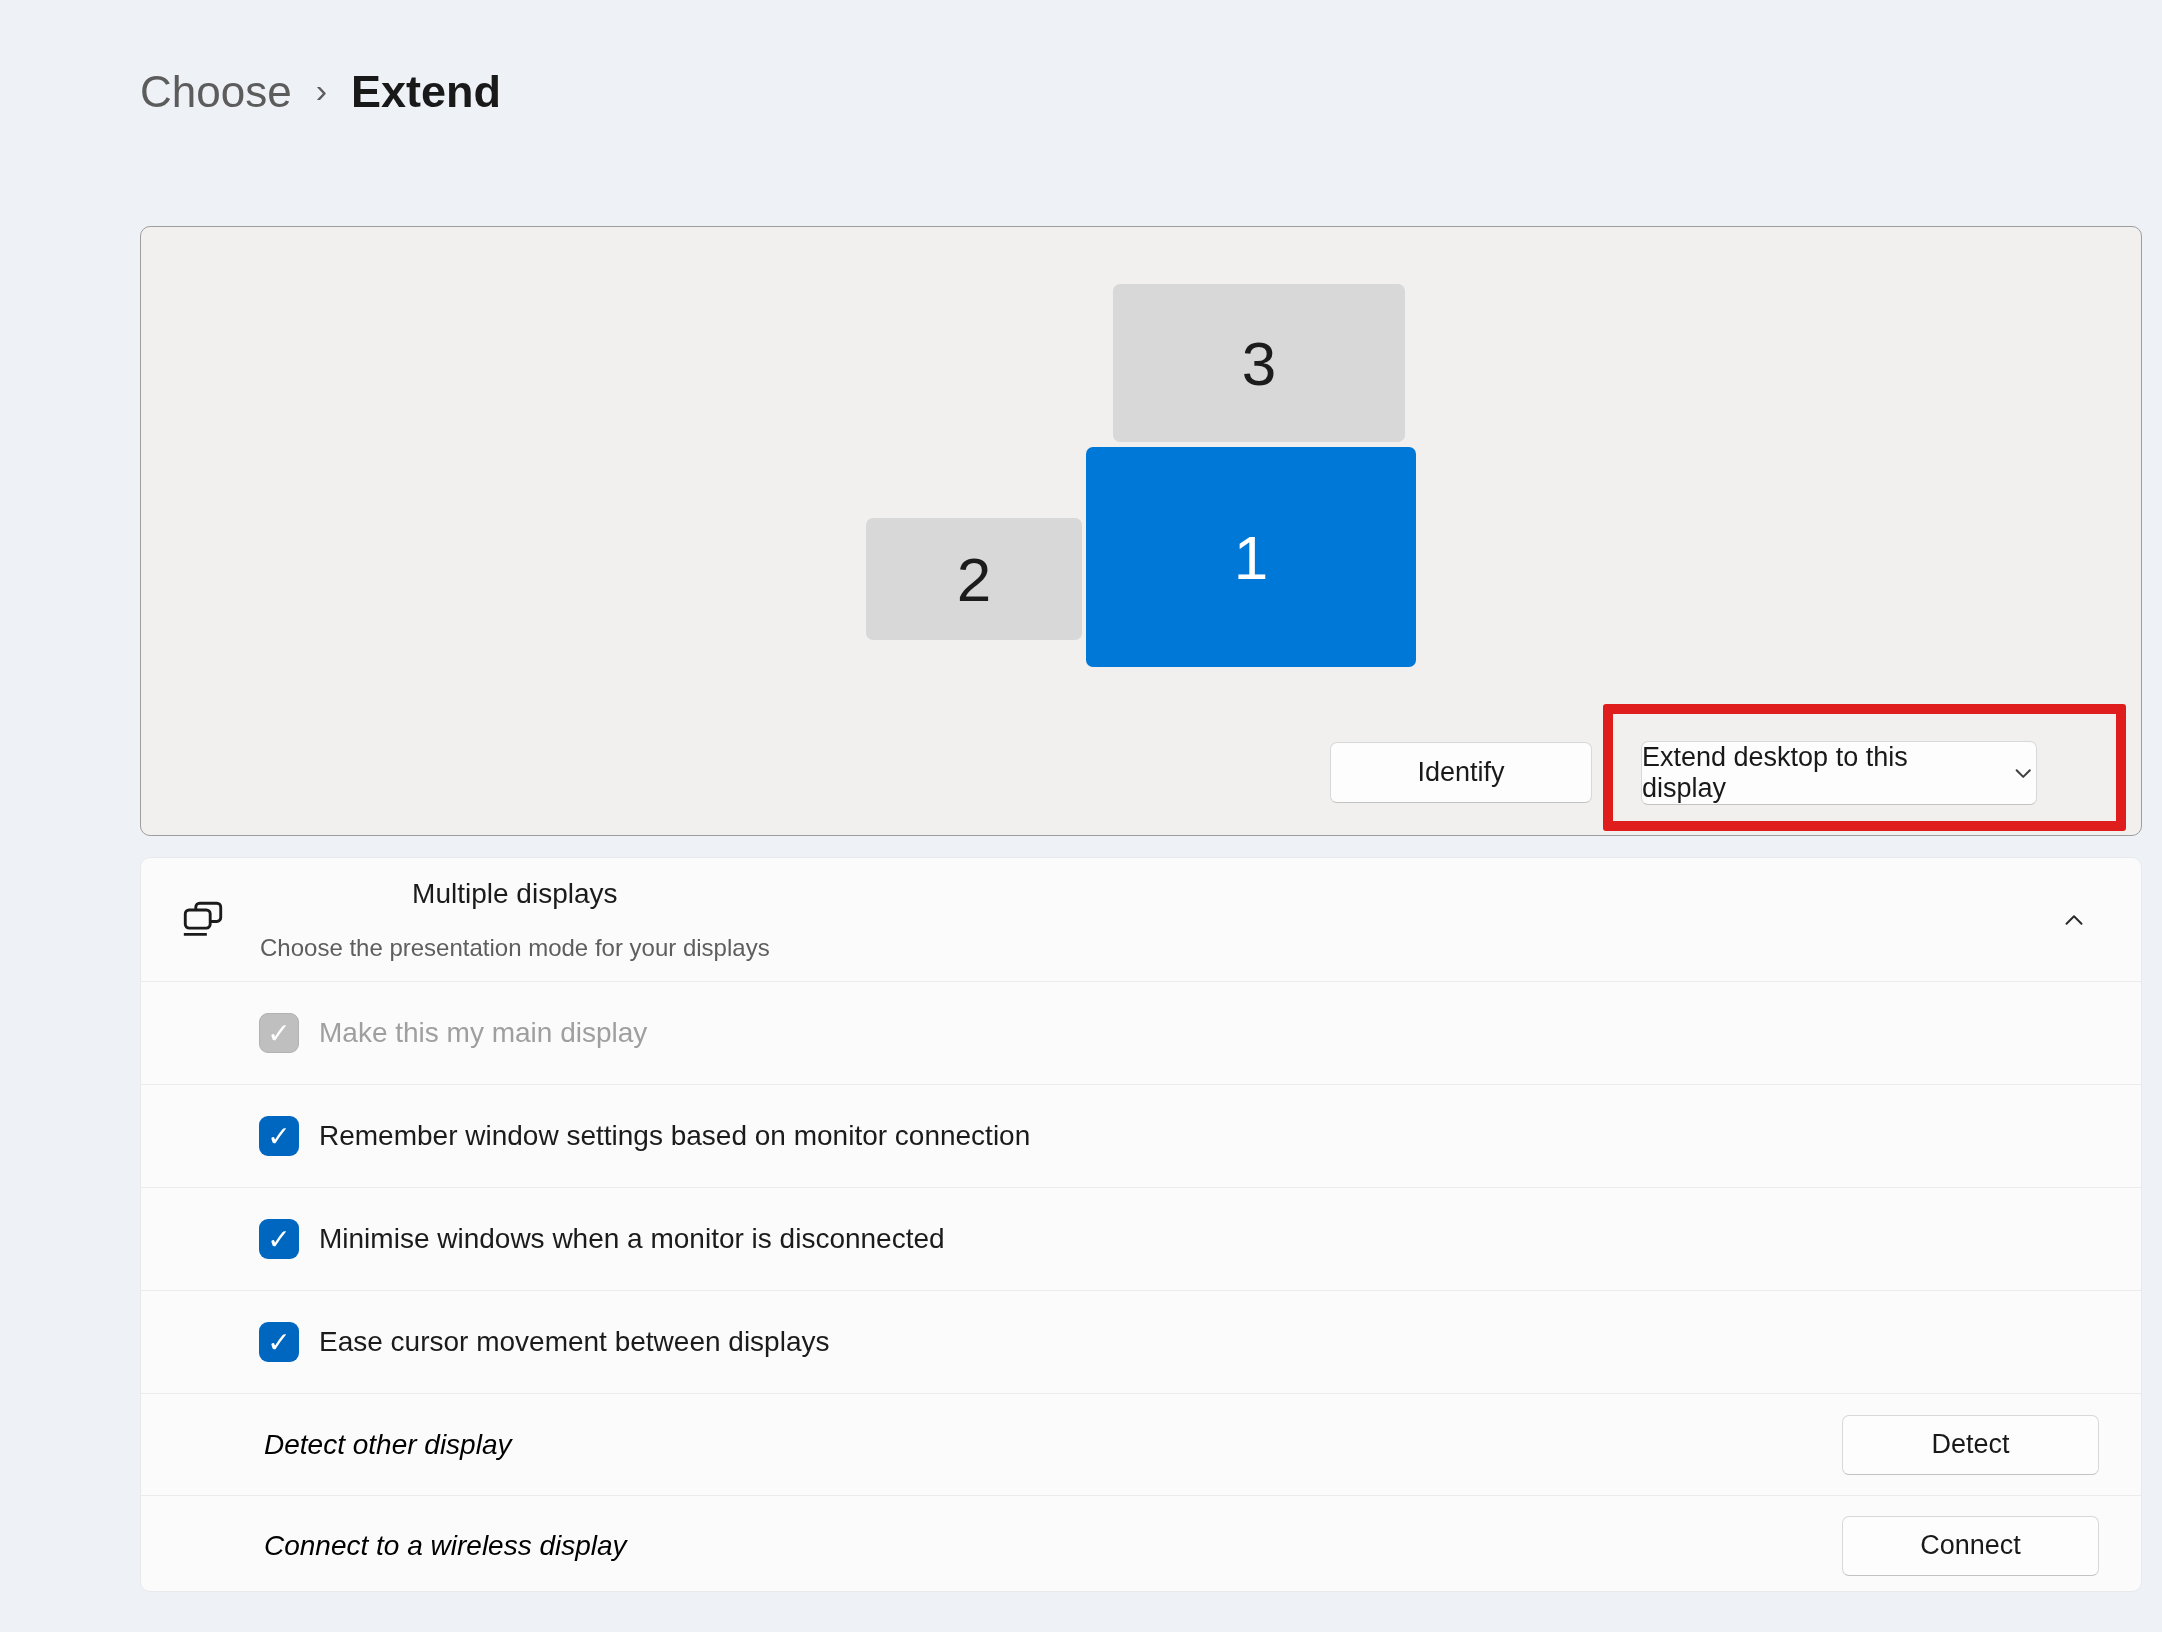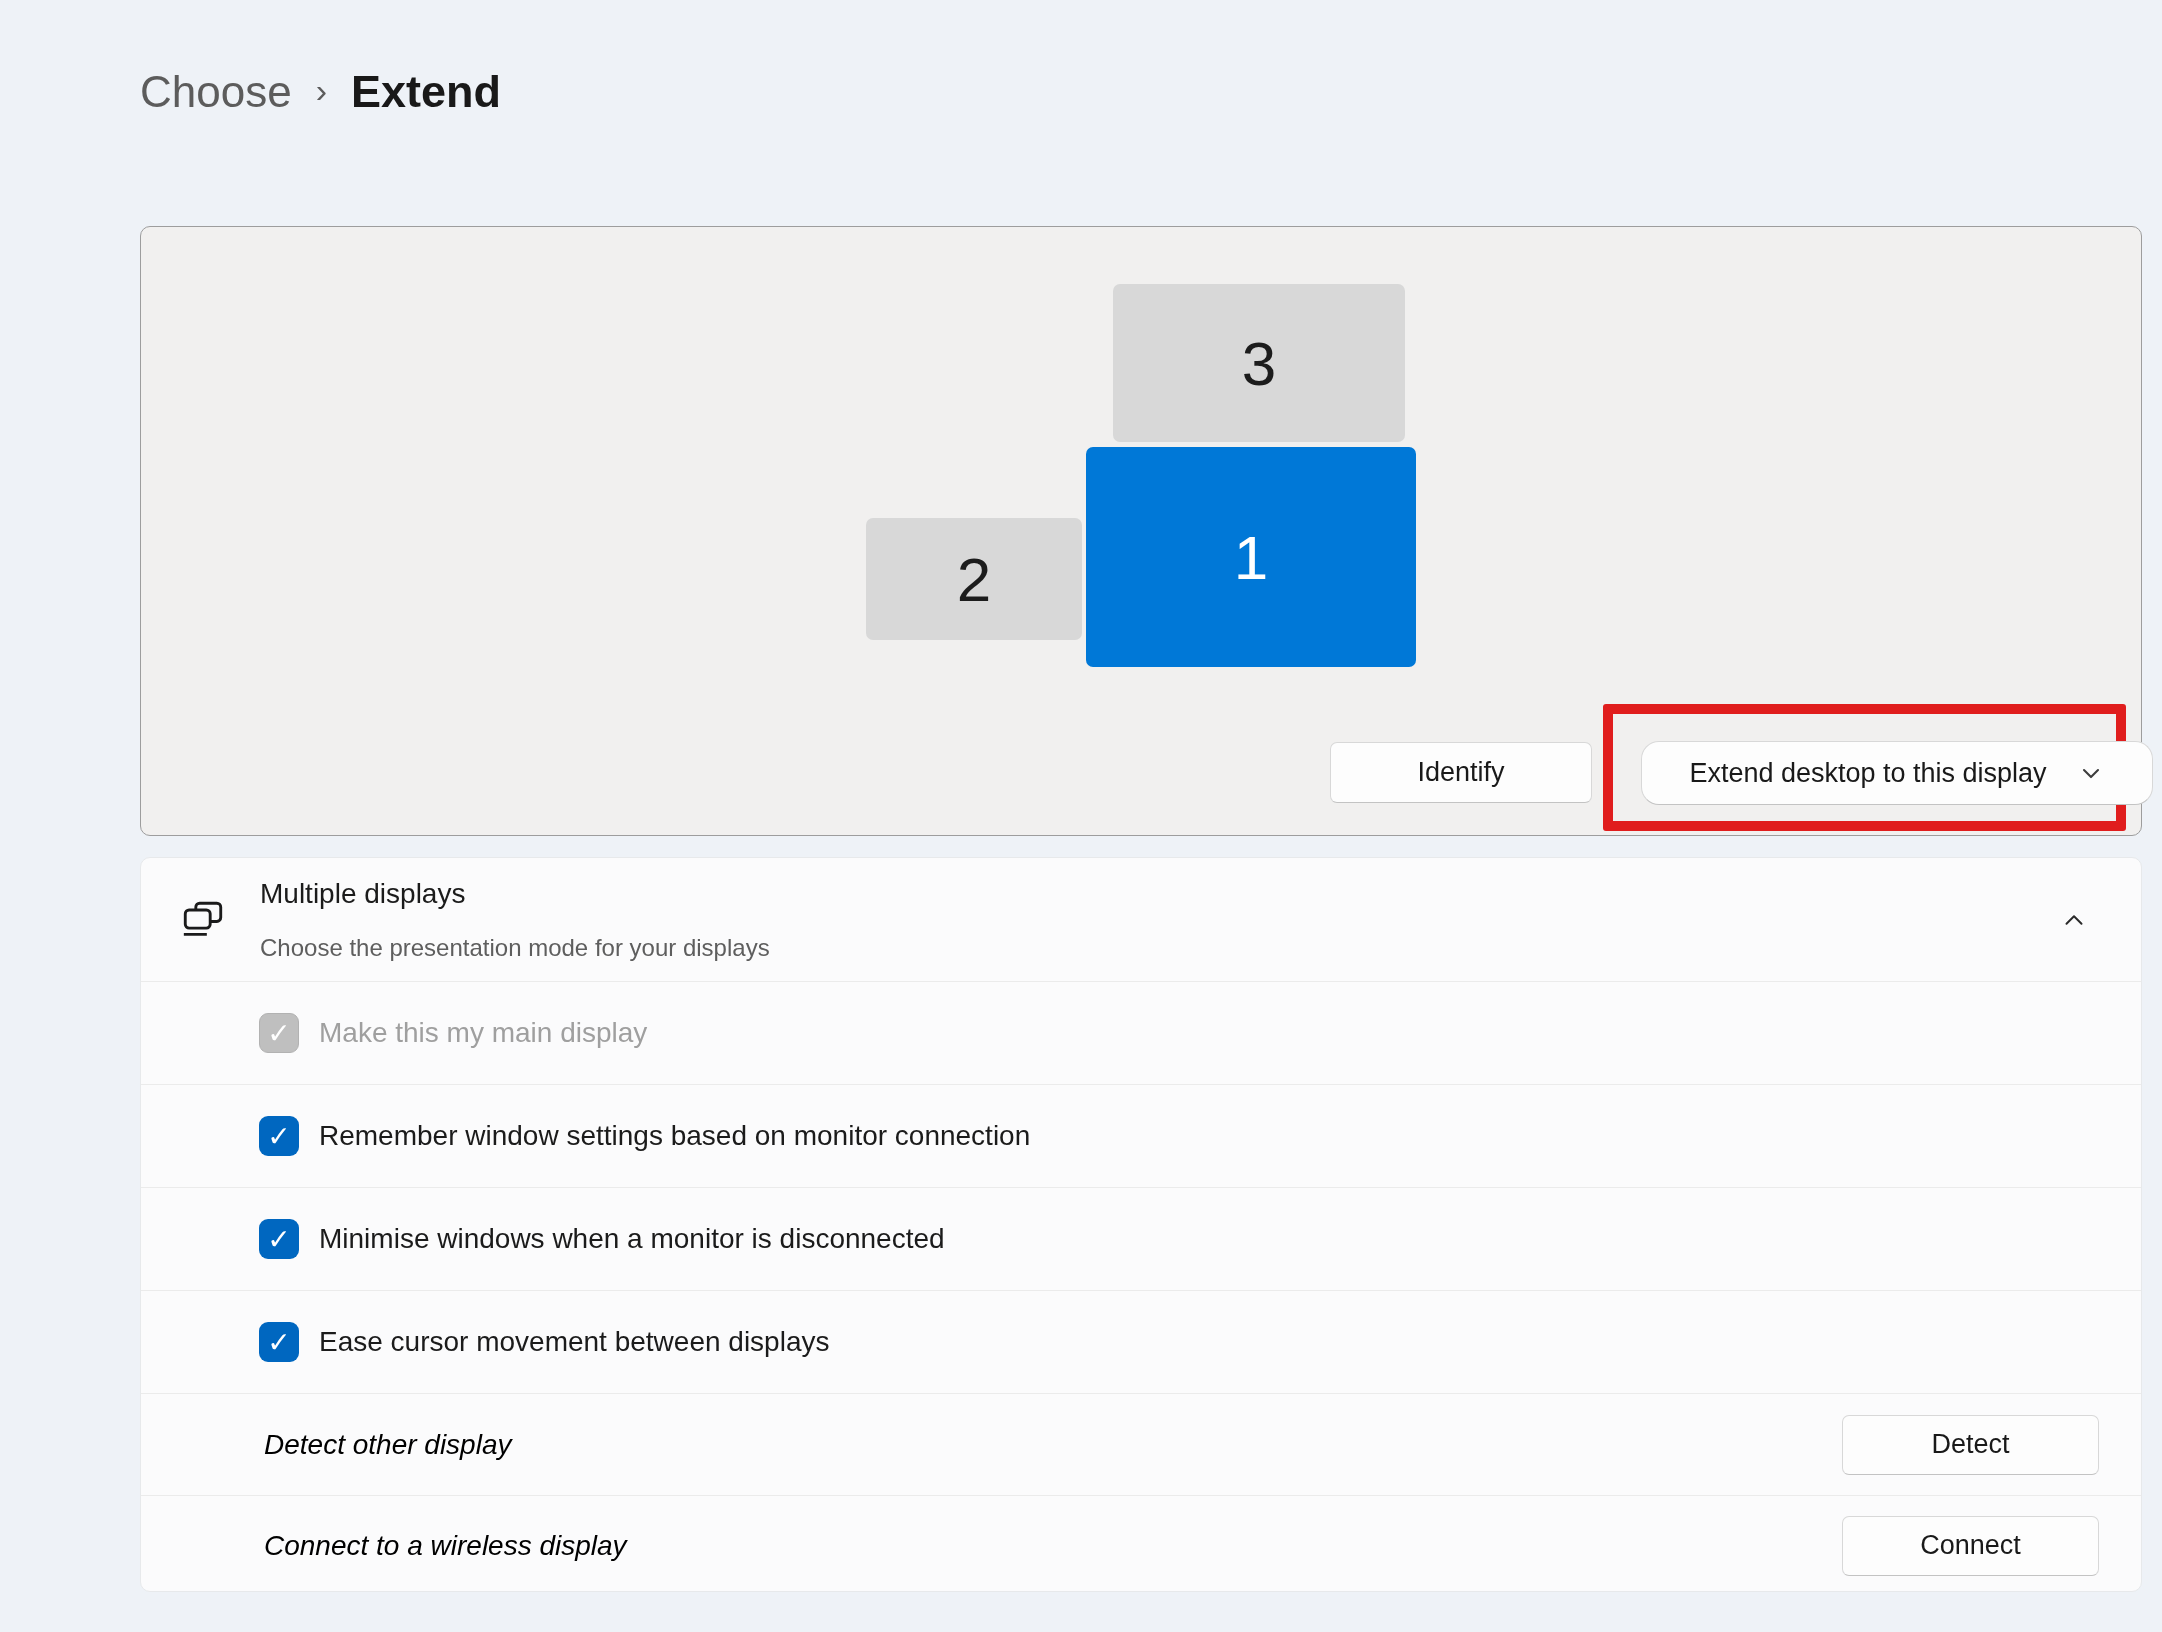--- a/index.html
+++ b/index.html
@@ -39,36 +39,36 @@
     border-radius:7px; font-family:inherit; font-size:27px; color:#191919;
     display:flex; align-items:center; justify-content:center; cursor:pointer;
   }
   .identify-btn { position:absolute; left:1189px; top:515px; width:262px; height:61px; }
 
   .annotation {
     position:absolute; left:1462px; top:477px; width:523px; height:127px;
     border:10px solid var(--annotation-red,#e01d1d); border-radius:3px;
   }
   .dropdown {
-    position:absolute; left:28px; top:27px; width:512px; height:64px;
+    position:absolute; left:28px; top:27px; width:396px; height:64px;
     background:#fdfdfd; border:1px solid #d8d8d8; border-bottom-color:#c3c3c3;
-    border-radius:18px; display:flex; align-items:center; justify-content:center;
+    border-radius:7px; display:flex; align-items:center; justify-content:center;
     gap:30px; font-size:27px; color:#191919; cursor:pointer;
   }
   .chev { display:block; }
 
   
   .card {
     position:absolute; left:140px; top:857px; width:2002px; height:735px;
     background:var(--card-background,#fbfbfc);
     border:1px solid #e7e9eb; border-radius:10px; overflow:hidden;
   }
   .row { display:flex; align-items:center; }
   .row + .row { border-top:1px solid #ebebeb; }
-  .row.header { height:123px; padding-left:39px; }
+  .row.header { height:123px; padding-left:39px;text-align:center; }
   .header-text { margin-left:34px; display:flex; flex-direction:column; }
   .card-title { font-size:28px; color:#1b1b1b; }
   .card-subtitle { font-size:24px; color:#5e5e5e; margin-top:24px; }
   .expander { margin-left:auto; margin-right:52px; cursor:pointer; }
 
   .row.check { height:103px; padding-left:118px; }
   .checkbox {
     width:40px; height:40px; border-radius:9px; flex:0 0 auto;
     background:var(--checkbox-blue,#0067c0);
     display:flex; align-items:center; justify-content:center;

